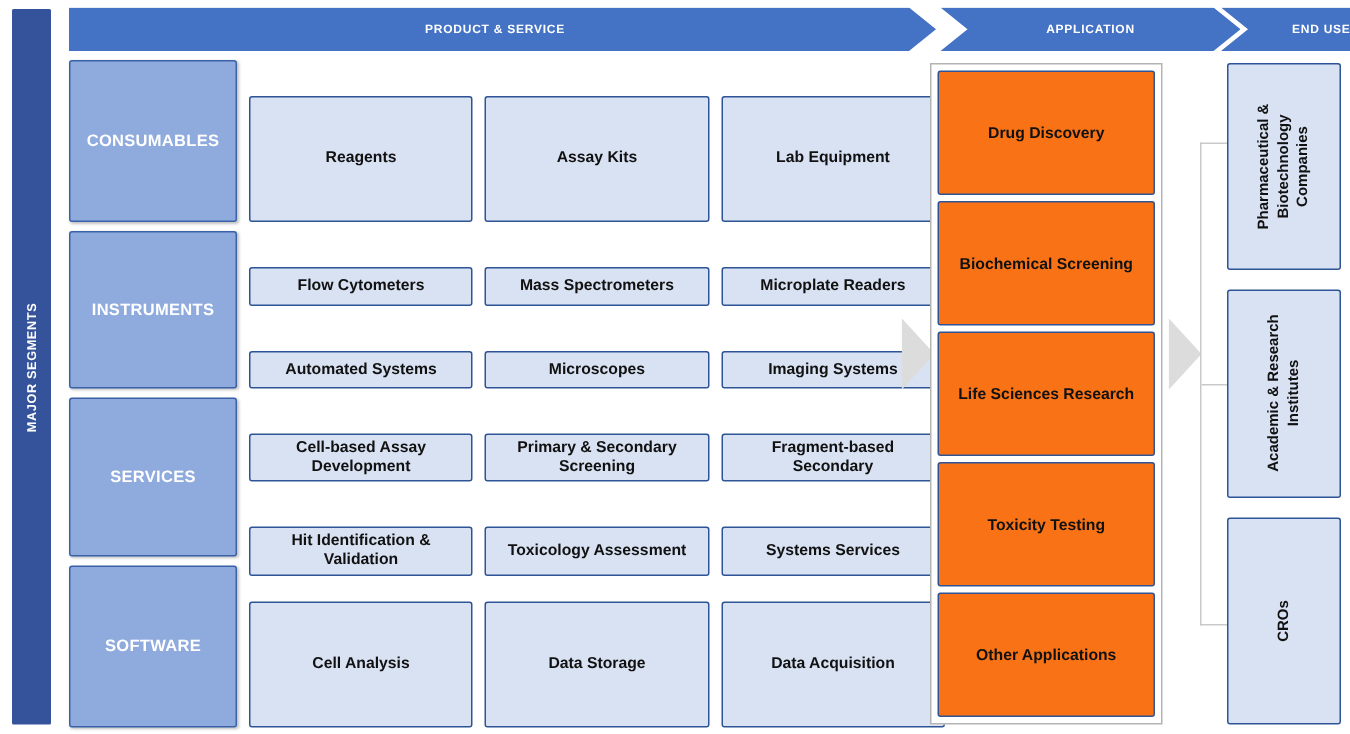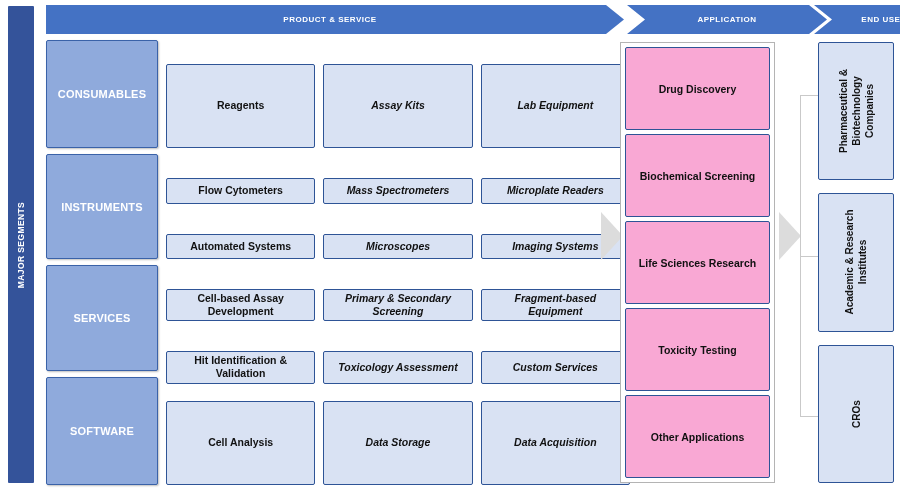--- a/index.html
+++ b/index.html
@@ -99,21 +99,21 @@
     border-radius: 2px;
     display: flex; align-items: center; justify-content: center;
     text-align: center;
     color: #111111;
     font-size: 10.5px;
     font-weight: bold;
     line-height: 1.25;
     padding: 2px 10px;
     margin-top: 24px;
   }
-  .cell + .cell { margin-left: 8px; font-style: italic; }
+  .cell + .cell { margin-left: 8px; }
 
   
   .gray-arrow {
     position: absolute;
     width: 22px; height: 48px;
     background: #DCDCDC;
     clip-path: polygon(0 0, 100% 50%, 0 100%);
   }
   #arrow1 { left: 601px; top: 212px; }
   #arrow2 { left: 779px; top: 212px; }
@@ -123,21 +123,21 @@
     position: absolute;
     left: 620px; top: 42px;
     width: 155px; height: 441px;
     border: 1px solid #B4B4B4;
     background: #ffffff;
     padding: 4px;
     display: flex; flex-direction: column;
   }
   .app-box {
     flex: 1;
-    background: #f9a8d4;
+    background: #f97316;
     border: 1.6px solid #2E5496;
     border-radius: 2px;
     display: flex; align-items: center; justify-content: center;
     text-align: center;
     color: #111111;
     font-size: 10.5px;
     font-weight: bold;
     padding: 2px 7px;
   }
   .app-box + .app-box { margin-top: 4px; }
@@ -241,26 +241,26 @@
     </div>
 
     <div class="ps-row" style="top:225px; height:106px;">
       <div class="seg-label">
         <span>SERVICES</span>
       </div>
       <div class="ps-cells">
         <div class="ps-subrow">
           <div class="cell">Cell-based Assay Development</div>
           <div class="cell">Primary &amp; Secondary Screening</div>
-          <div class="cell">Fragment-based Equipment</div>
+          <div class="cell">Fragment-based Secondary</div>
         </div>
         <div class="ps-subrow">
           <div class="cell">Hit Identification &amp; Validation</div>
           <div class="cell">Toxicology Assessment</div>
-          <div class="cell">Custom Services</div>
+          <div class="cell">Systems Services</div>
         </div>
       </div>
     </div>
 
     <div class="ps-row" style="top:337px; height:108px;">
       <div class="seg-label">
         <span>SOFTWARE</span>
       </div>
       <div class="ps-cells">
         <div class="ps-subrow">

